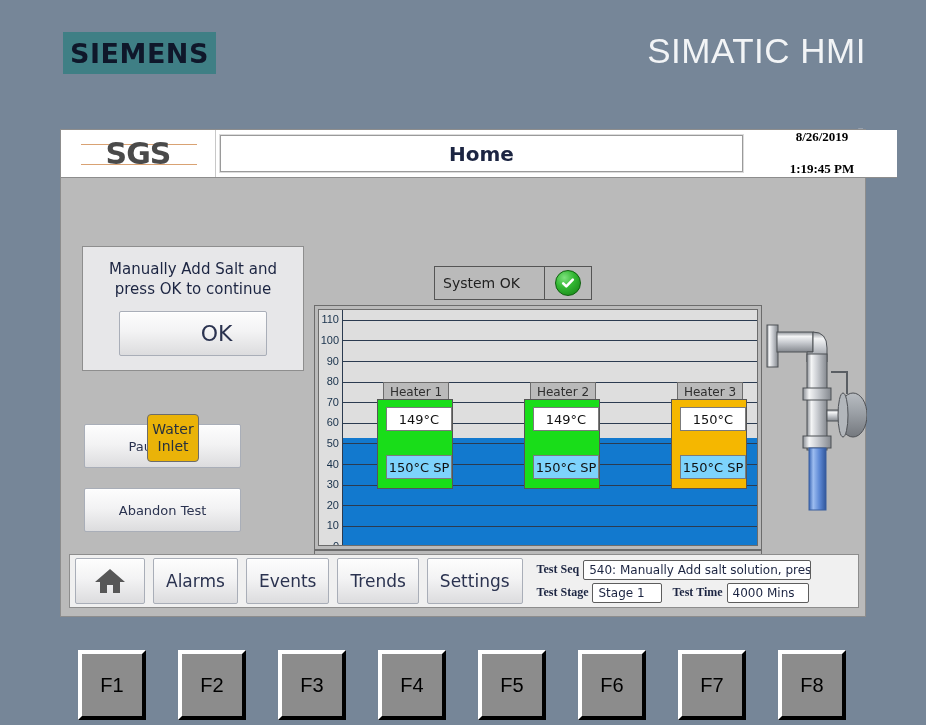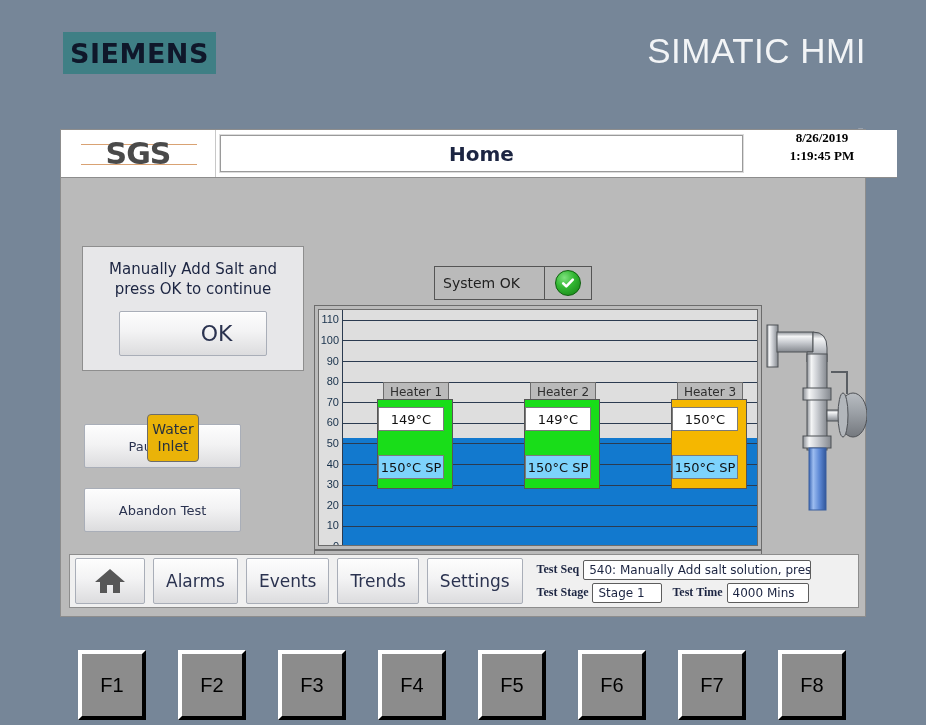--- a/index.html
+++ b/index.html
@@ -128,22 +128,22 @@
   #page-title-box .t {
     color: #1c2542;
     font-size: 20px;
     font-weight: bold;
   }
   #datetime {
     width: 150px;
     display: flex;
     flex-direction: column;
     align-items: center;
-    justify-content: flex-start;
-    gap: 2px;
+    justify-content: flex-end;
+    gap: 16px;
     color: #000000;
     font-size: 13px;
     font-weight: bold;
     font-family: "Liberation Serif", serif;
   }
 
   
   .btn3d {
     background: linear-gradient(to bottom, #fdfdfd 0%, #f3f3f4 45%, #dcdcde 100%);
     border: 1px solid #a9aeb8;
@@ -304,21 +304,21 @@
     box-sizing: border-box;
   }
   .heater-body {
     position: absolute;
     top: 17px;
     width: 76px; height: 90px;
     border: 1px solid #555555;
     box-sizing: border-box;
     display: flex;
     flex-direction: column;
-    align-items: flex-start;
+    align-items: flex-end;
     justify-content: space-between;
     padding: 7px 0 9px 0;
   }
   .heater-body.green { background: #19dd19; }
   .heater-body.amber { background: #f5b700; }
   .heater-pv {
     width: 66px; height: 24px;
     background: #ffffff;
     border: 1px solid #7b7b7b;
     display: flex;

